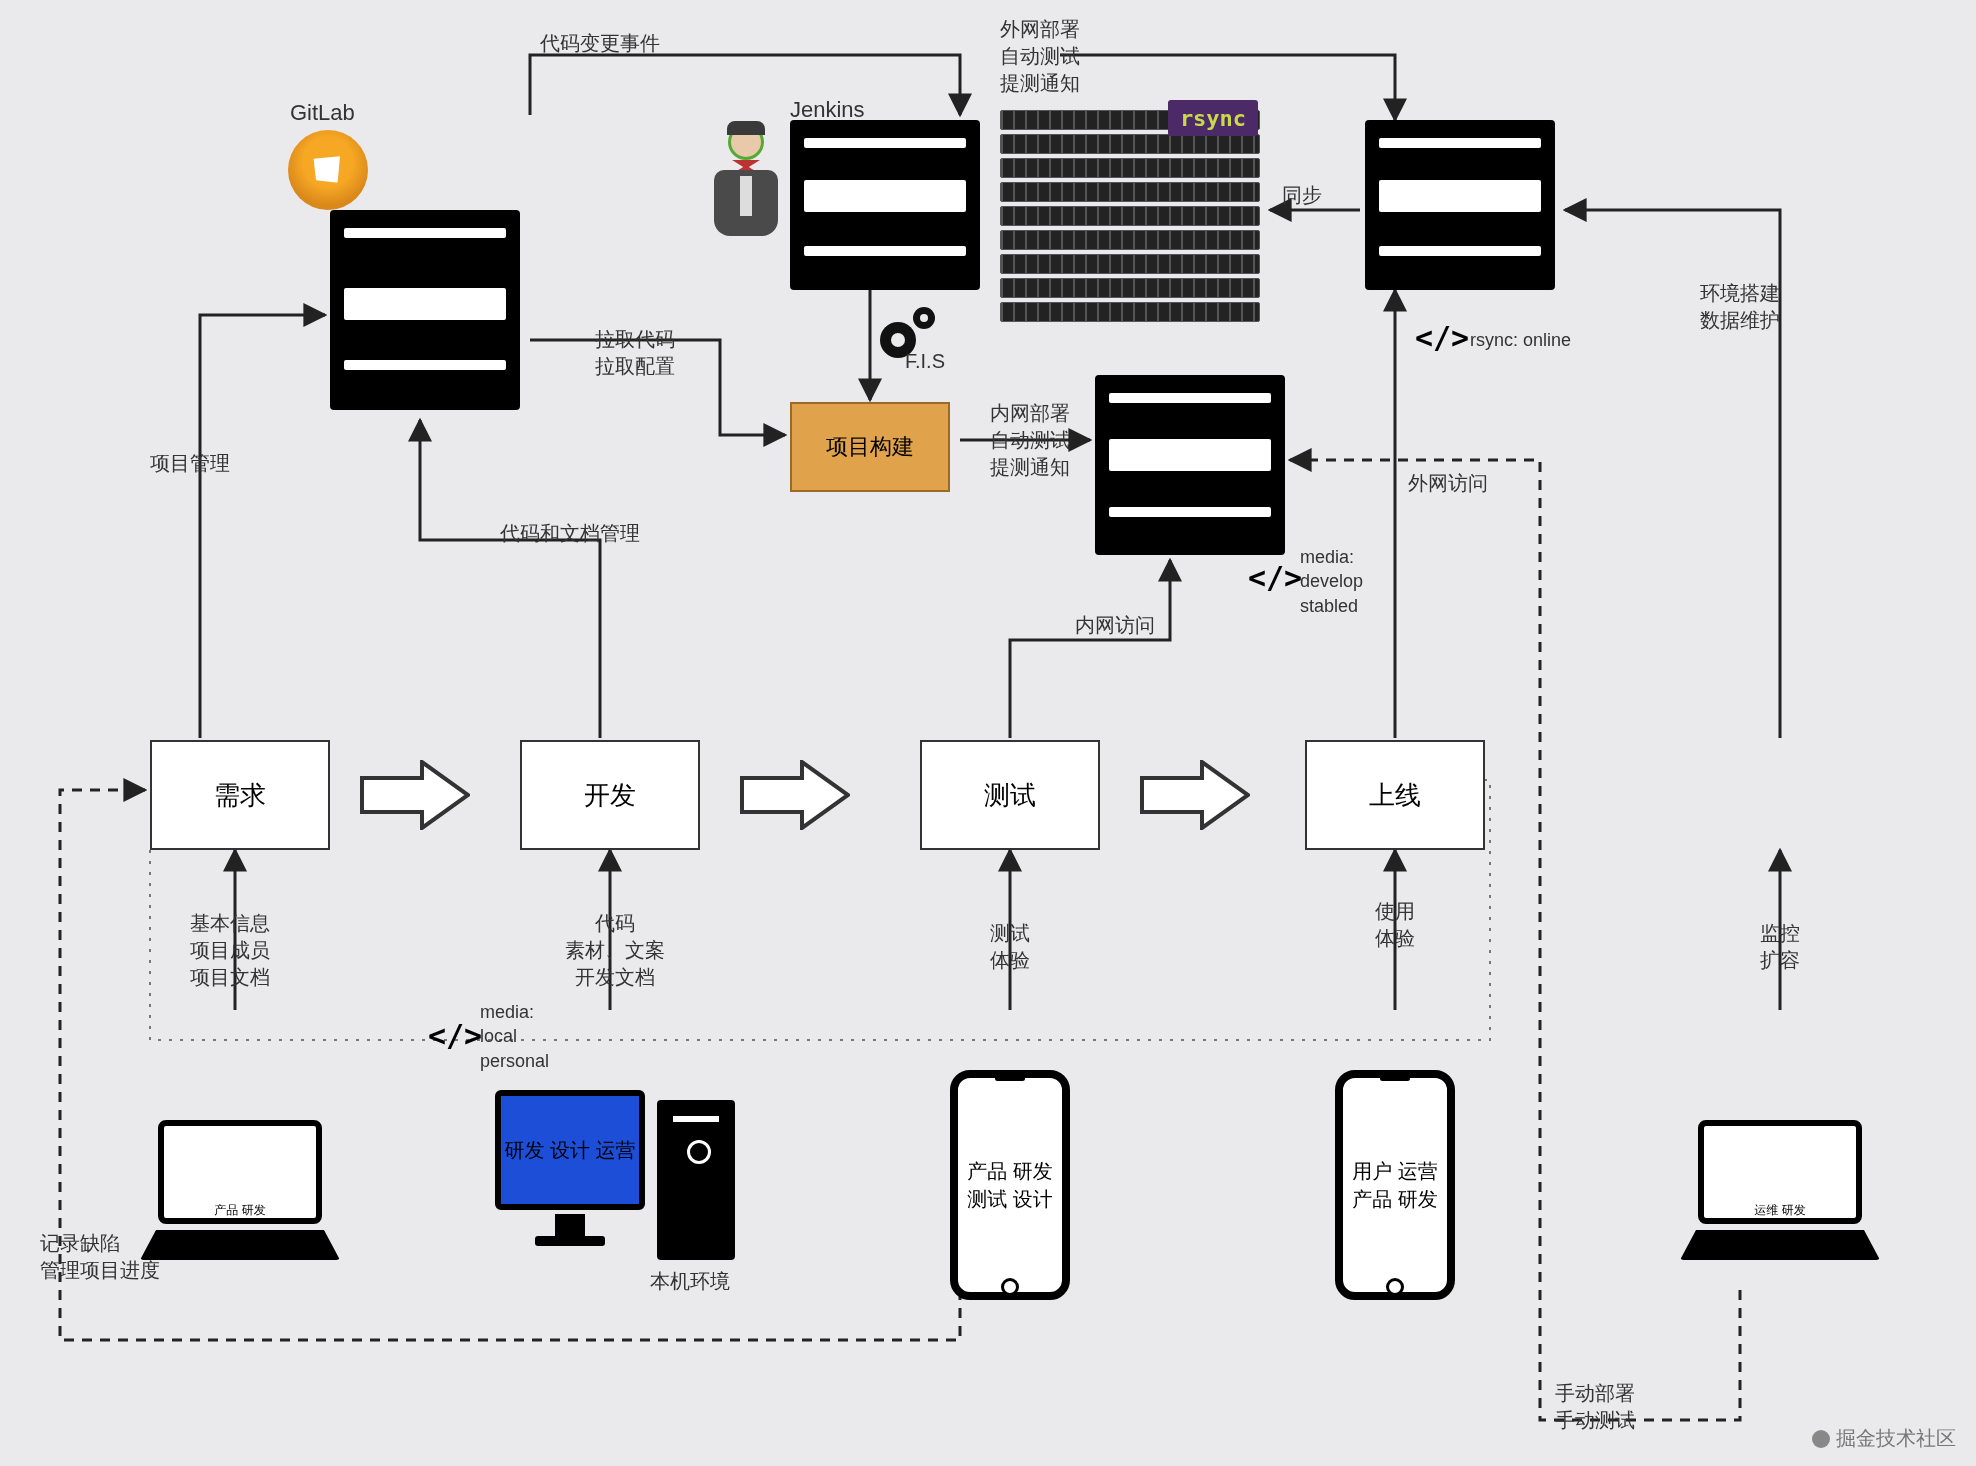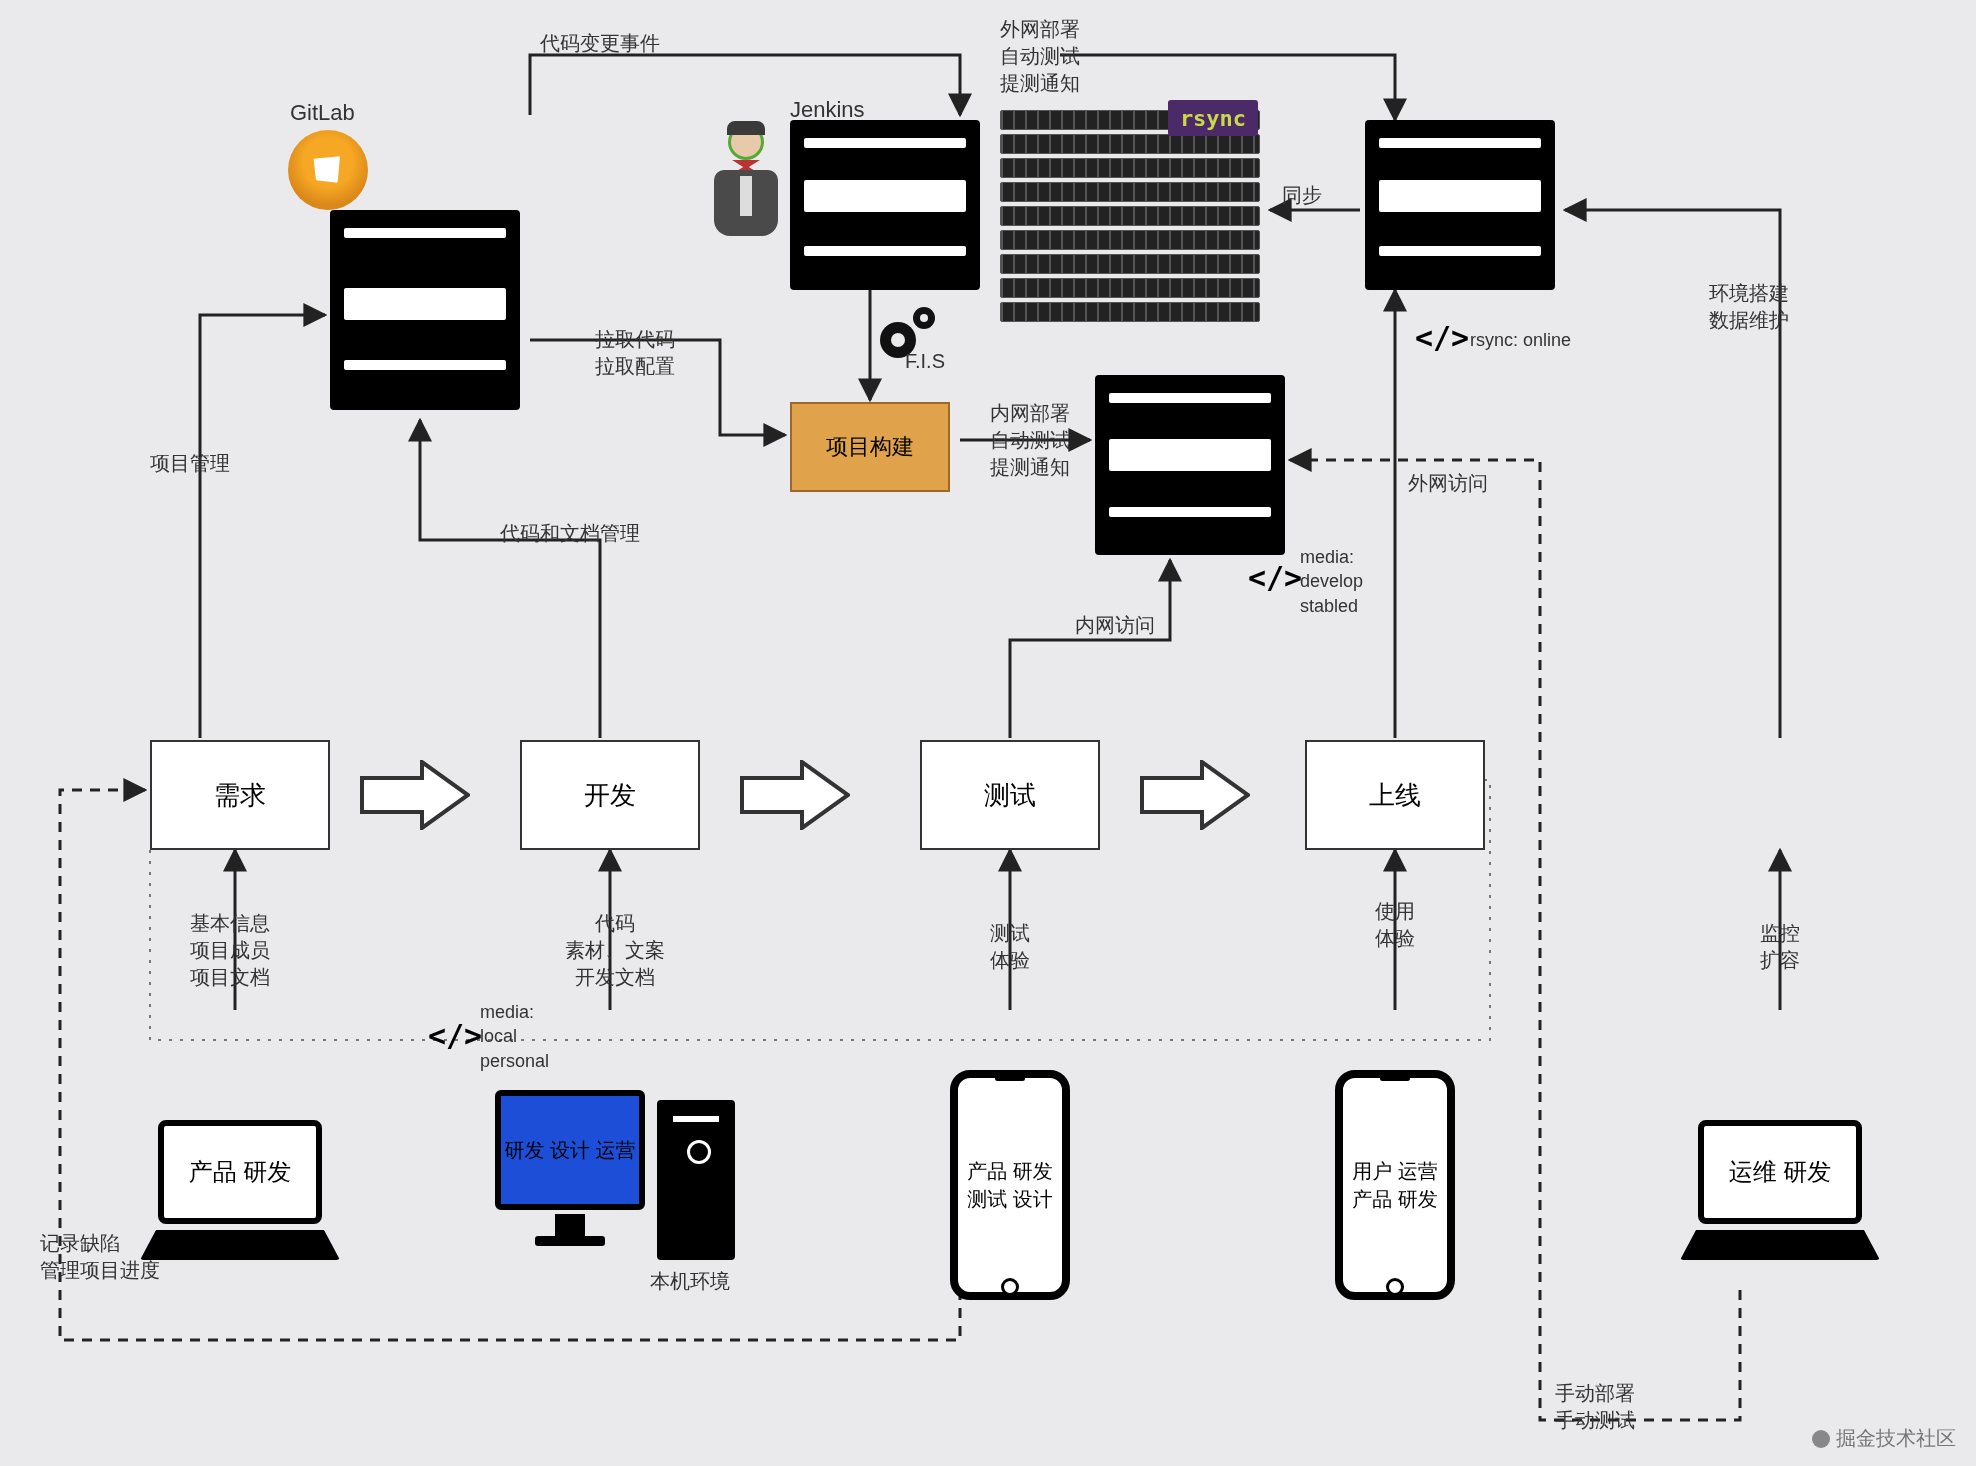--- a/index.html
+++ b/index.html
@@ -42,22 +42,22 @@
         display:flex; align-items:center; justify-content:center; font-size:26px; }
 
   
   .fat { position:absolute; width:110px; height:70px; }
   .fat svg { width:100%; height:100%; }
 
   
   .laptop { width:200px; height:140px; }
   .laptop .screen{ position:absolute; left:18px; right:18px; top:0; bottom:36px;
                    border:6px solid #000; border-radius:8px; background:#fff;
-                   display:flex; align-items:center; justify-content:center;
-                   font-size:24px; line-height:1.35; text-align:center; }
+                   display:flex; align-items:flex-end; justify-content:center;
+                   font-size:12px; line-height:1.35; text-align:center; }
   .laptop .base{ position:absolute; left:0; right:0; bottom:0; height:30px;
                  background:#000; clip-path: polygon(8% 0, 92% 0, 100% 100%, 0 100%); border-radius:0 0 4px 4px; }
 
   
   .phone{ width:120px; height:230px; }
   .phone .body{ position:absolute; inset:0; border:8px solid #000; border-radius:20px; background:#fff;
                 display:flex; align-items:center; justify-content:center; font-size:20px;
                 line-height:1.4; text-align:center; }
   .phone .home{ position:absolute; left:50%; bottom:4px; width:18px; height:18px;
                 border:3px solid #000; border-radius:50%; transform:translateX(-50%); background:#fff; }
@@ -224,21 +224,21 @@
   <div class="label s" style="left:905px; top:348px;">F.I.S</div>
   <div class="orange" style="left:790px; top:402px;">
     <span>项目构建</span>
   </div>
 
   <div class="label s" style="left:540px; top:30px;">代码变更事件</div>
   <div class="label s left" style="left:1000px; top:16px;">外网部署
 自动测试
 提测通知</div>
   <div class="label s" style="left:1282px; top:182px;">同步</div>
-  <div class="label s left" style="left:1700px; top:280px;margin-left:9px;">环境搭建
+  <div class="label s left" style="left:1700px; top:280px;">环境搭建
 数据维护</div>
   <div class="label s" style="left:150px; top:450px;">项目管理</div>
   <div class="label s left" style="left:595px; top:326px;">拉取代码
 拉取配置</div>
   <div class="label s left" style="left:990px; top:400px;">内网部署
 自动测试
 提测通知</div>
   <div class="label s" style="left:500px; top:520px;">代码和文档管理</div>
   <div class="label s" style="left:1075px; top:612px;">内网访问</div>
   <div class="label s" style="left:1408px; top:470px;">外网访问</div>

